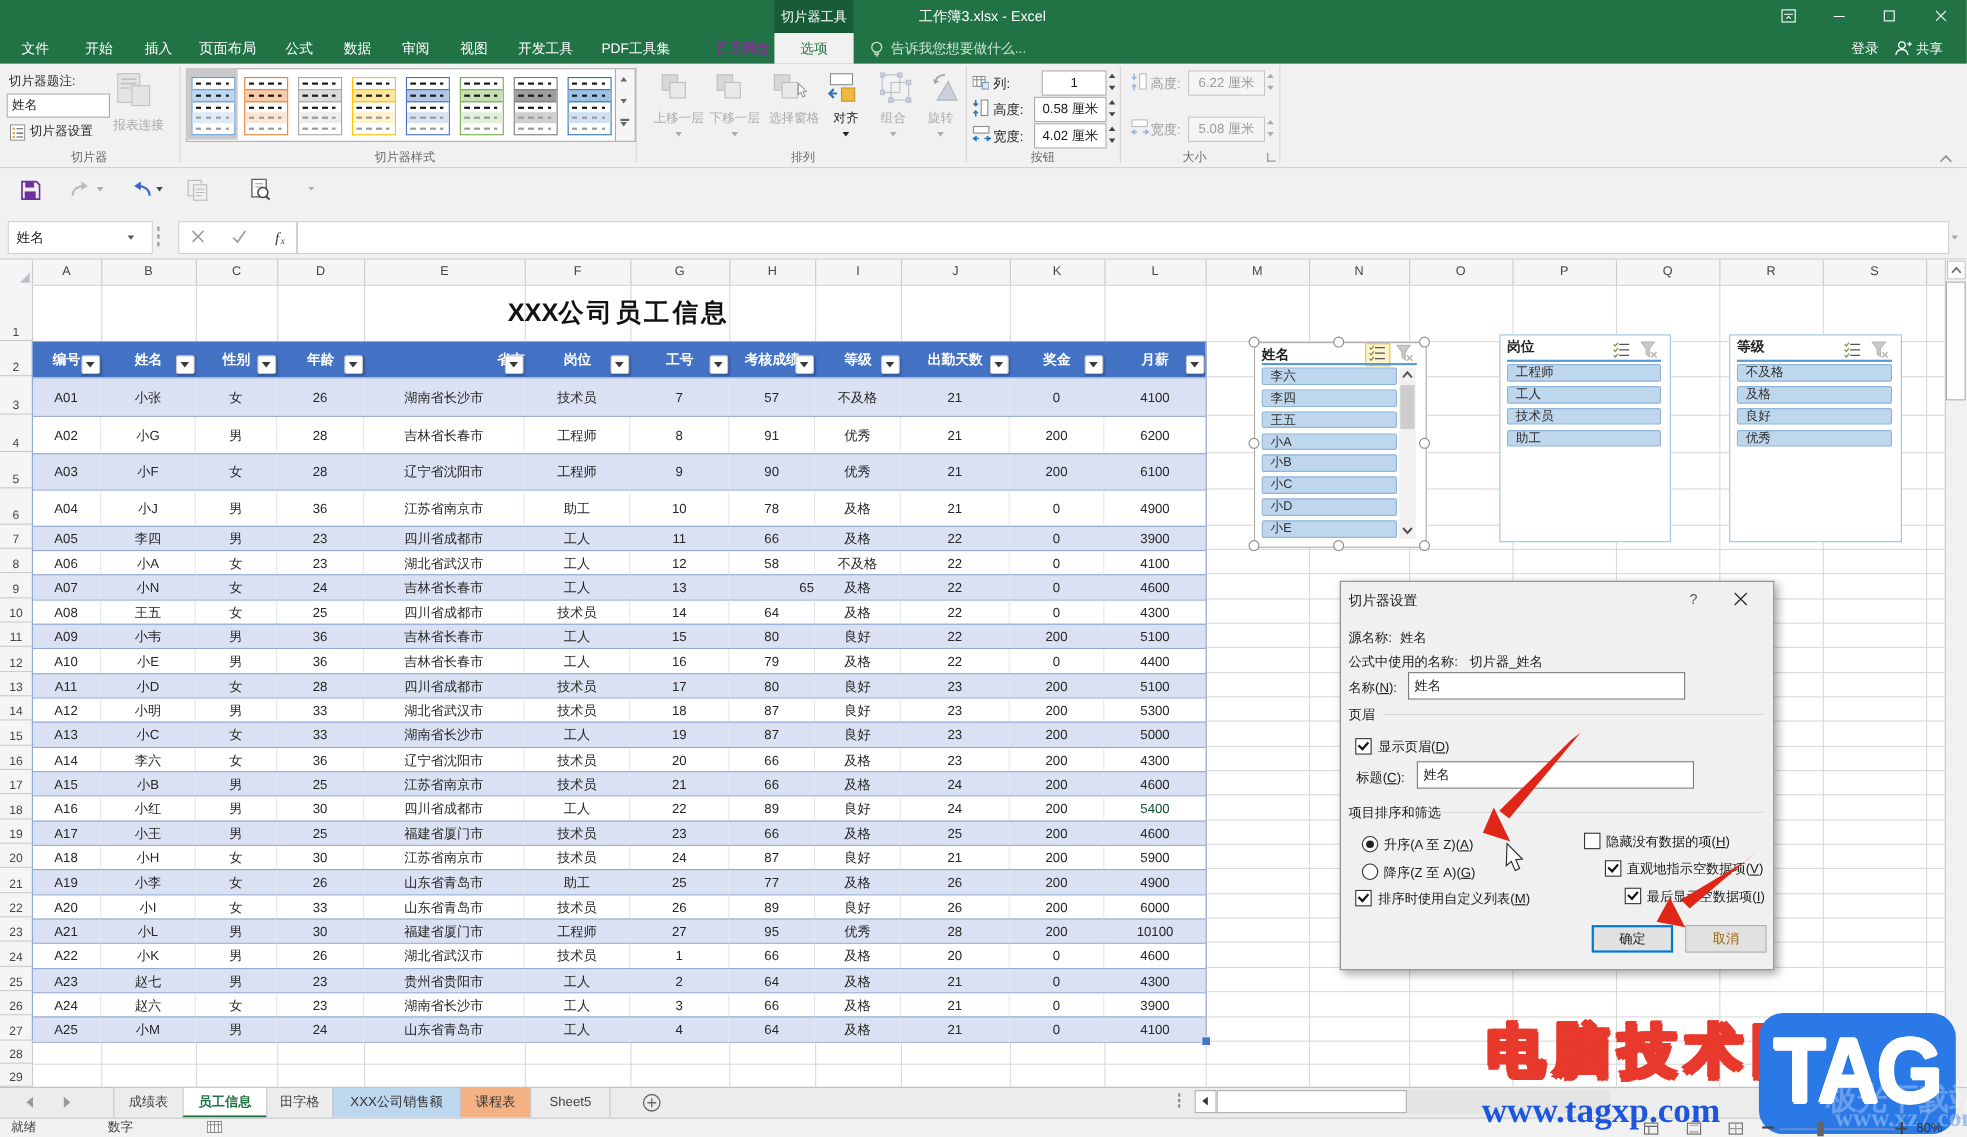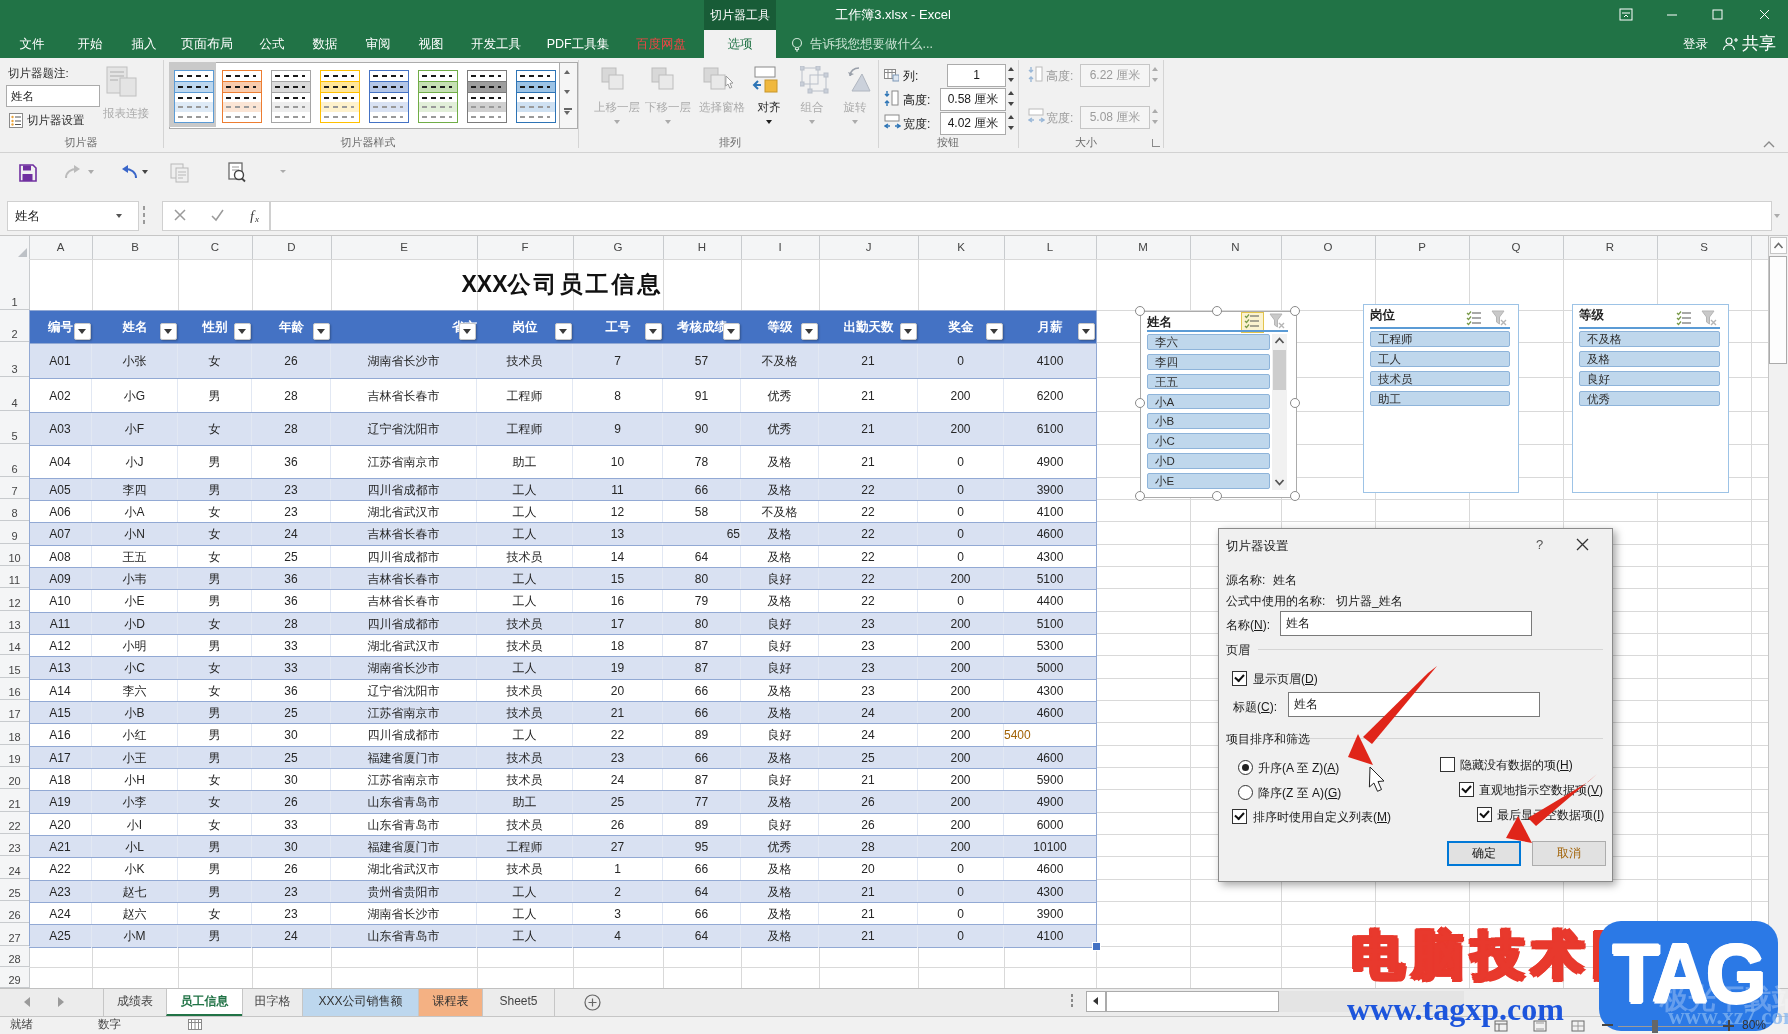--- a/index.html
+++ b/index.html
@@ -29,38 +29,38 @@
 <div class="a" style="left:6px;top:30px;width:52px;height:28px;color:#fff;font-size:12.5px;text-align:center;line-height:28px">文件</div>
 <div class="a" style="left:64px;top:30px;width:52px;height:28px;color:#fff;font-size:12.5px;text-align:center;line-height:28px">开始</div>
 <div class="a" style="left:118px;top:30px;width:52px;height:28px;color:#fff;font-size:12.5px;text-align:center;line-height:28px">插入</div>
 <div class="a" style="left:172px;top:30px;width:70px;height:28px;color:#fff;font-size:13px;text-align:center;line-height:28px">页面布局</div>
 <div class="a" style="left:246px;top:30px;width:52px;height:28px;color:#fff;font-size:12.5px;text-align:center;line-height:28px">公式</div>
 <div class="a" style="left:299px;top:30px;width:52px;height:28px;color:#fff;font-size:12.5px;text-align:center;line-height:28px">数据</div>
 <div class="a" style="left:352px;top:30px;width:52px;height:28px;color:#fff;font-size:12.5px;text-align:center;line-height:28px">审阅</div>
 <div class="a" style="left:405px;top:30px;width:52px;height:28px;color:#fff;font-size:12.5px;text-align:center;line-height:28px">视图</div>
 <div class="a" style="left:458px;top:30px;width:76px;height:28px;color:#fff;font-size:12.5px;text-align:center;line-height:28px">开发工具</div>
 <div class="a" style="left:536px;top:30px;width:84px;height:28px;color:#fff;font-size:12.5px;text-align:center;line-height:28px">PDF工具集</div>
-<div class="a" style="left:622px;top:30px;width:78px;height:28px;color:#ef4444;font-size:12.5px;text-align:center;line-height:28px">百度网盘</div>
+<div class="a" style="left:622px;top:30px;width:78px;height:28px;color:#a21caf;font-size:12.5px;text-align:right;line-height:28px">百度网盘</div>
 <div class="a" style="left:704px;top:30px;width:72px;height:28px;background:#F1F1F1;color:#217346;font-size:12.5px;text-align:center;line-height:28px">选项</div>
 <svg class="a" style="left:789px;top:36px" width="16" height="17" viewBox="0 0 16 17">
 <g stroke="#C8E2D2" stroke-width="1.2" fill="none">
       <circle cx="8" cy="7" r="4.5"></circle>
       <path d="M6.5 11.5v2h3v-2M7 14.8h2"></path>
     </g>
   </svg>
 <div class="a" style="left:810px;top:30px;height:28px;color:#C8E2D2;font-size:12.5px;line-height:28px">告诉我您想要做什么...</div>
 <div class="a" style="left:1683px;top:30px;height:28px;color:#fff;font-size:12.5px;line-height:28px">登录</div>
 <svg class="a" style="left:1722px;top:36px" width="16" height="16" viewBox="0 0 16 16">
 <g stroke="#fff" stroke-width="1.2" fill="none">
       <circle cx="7" cy="5" r="3"></circle>
       <path d="M1.5 14c.5-3.5 2.5-5 5.5-5s5 1.5 5.5 5"></path>
       <path d="M12 4h4M14 2v4"></path>
     </g>
   </svg>
-<div class="a" style="left:1742px;top:30px;height:28px;color:#fff;font-size:17px;line-height:28px">共享</div>
+<div class="a" style="left:1742px;top:30px;height:28px;color:#fff;font-size:12px;line-height:28px">共享</div>
 <div class="a" style="left:0;top:58px;width:1788px;height:94px;background:#F1F1F1;border-bottom:1px solid #C9C9C9"></div>
 <div class="a" style="left:163px;top:60px;width:1px;height:88px;background:#D4D4D4"></div>
 <div class="a" style="left:578px;top:60px;width:1px;height:88px;background:#D4D4D4"></div>
 <div class="a" style="left:878px;top:60px;width:1px;height:88px;background:#D4D4D4"></div>
 <div class="a" style="left:1018px;top:60px;width:1px;height:88px;background:#D4D4D4"></div>
 <div class="a" style="left:1163px;top:60px;width:1px;height:88px;background:#D4D4D4"></div>
 <div class="a" style="left:8px;top:66px;font-size:11.5px;color:#2b2b2b">切片器题注:</div>
 <div class="a" style="left:6px;top:85px;width:88px;height:20px;background:#fff;border:1px solid #ABABAB;font-size:11.5px;color:#1a1a1a;line-height:20px;padding-left:4px">姓名</div>
 <svg class="a" style="left:9px;top:113px" width="14" height="15" viewBox="0 0 14 15">
 <rect x="0.5" y="0.5" width="13" height="14" fill="#fff" stroke="#8A8A8A"></rect>
@@ -721,21 +721,21 @@
 <div class="a" style="left:63px;top:0;width:86px;height:22.35px;border-right:1px solid #E2E8F3;font-size:12px;color:#262626;text-align:center;line-height:22.35px;box-sizing:border-box">小红</div>
 <div class="a" style="left:149px;top:0;width:74px;height:22.35px;border-right:1px solid #E2E8F3;font-size:12px;color:#262626;text-align:center;line-height:22.35px;box-sizing:border-box">男</div>
 <div class="a" style="left:223px;top:0;width:79px;height:22.35px;border-right:1px solid #E2E8F3;font-size:12px;color:#262626;text-align:center;line-height:22.35px;box-sizing:border-box">30</div>
 <div class="a" style="left:302px;top:0;width:146px;height:22.35px;border-right:1px solid #E2E8F3;font-size:12px;color:#262626;text-align:center;line-height:22.35px;box-sizing:border-box">四川省成都市</div>
 <div class="a" style="left:448px;top:0;width:96px;height:22.35px;border-right:1px solid #E2E8F3;font-size:12px;color:#262626;text-align:center;line-height:22.35px;box-sizing:border-box">工人</div>
 <div class="a" style="left:544px;top:0;width:90px;height:22.35px;border-right:1px solid #E2E8F3;font-size:12px;color:#262626;text-align:center;line-height:22.35px;box-sizing:border-box">22</div>
 <div class="a" style="left:634px;top:0;width:78px;height:22.35px;border-right:1px solid #E2E8F3;font-size:12px;color:#262626;text-align:center;line-height:22.35px;box-sizing:border-box">89</div>
 <div class="a" style="left:712px;top:0;width:78px;height:22.35px;border-right:1px solid #E2E8F3;font-size:12px;color:#262626;text-align:center;line-height:22.35px;box-sizing:border-box">良好</div>
 <div class="a" style="left:790px;top:0;width:99px;height:22.35px;border-right:1px solid #E2E8F3;font-size:12px;color:#262626;text-align:center;line-height:22.35px;box-sizing:border-box">24</div>
 <div class="a" style="left:889px;top:0;width:86px;height:22.35px;border-right:1px solid #E2E8F3;font-size:12px;color:#262626;text-align:center;line-height:22.35px;box-sizing:border-box">200</div>
-<div class="a" style="left:975px;top:0;width:92px;height:22.35px;font-size:12px;color:#a16207;text-align:left;line-height:22.35px;box-sizing:border-box">5400</div>
+<div class="a" style="left:975px;top:0;width:92px;height:22.35px;font-size:12px;color:#14532d;text-align:center;line-height:22.35px;box-sizing:border-box">5400</div>
 </div>
 <div style="position:relative;height:22.35px;background:#D9E1F2;border-top:1px solid #92A9D4;box-sizing:border-box">
 <div class="a" style="left:0px;top:0;width:63px;height:22.35px;border-right:1px solid #E2E8F3;font-size:12px;color:#262626;text-align:center;line-height:22.35px;box-sizing:border-box">A17</div>
 <div class="a" style="left:63px;top:0;width:86px;height:22.35px;border-right:1px solid #E2E8F3;font-size:12px;color:#262626;text-align:center;line-height:22.35px;box-sizing:border-box">小王</div>
 <div class="a" style="left:149px;top:0;width:74px;height:22.35px;border-right:1px solid #E2E8F3;font-size:12px;color:#262626;text-align:center;line-height:22.35px;box-sizing:border-box">男</div>
 <div class="a" style="left:223px;top:0;width:79px;height:22.35px;border-right:1px solid #E2E8F3;font-size:12px;color:#262626;text-align:center;line-height:22.35px;box-sizing:border-box">25</div>
 <div class="a" style="left:302px;top:0;width:146px;height:22.35px;border-right:1px solid #E2E8F3;font-size:12px;color:#262626;text-align:center;line-height:22.35px;box-sizing:border-box">福建省厦门市</div>
 <div class="a" style="left:448px;top:0;width:96px;height:22.35px;border-right:1px solid #E2E8F3;font-size:12px;color:#262626;text-align:center;line-height:22.35px;box-sizing:border-box">技术员</div>
 <div class="a" style="left:544px;top:0;width:90px;height:22.35px;border-right:1px solid #E2E8F3;font-size:12px;color:#262626;text-align:center;line-height:22.35px;box-sizing:border-box">23</div>
 <div class="a" style="left:634px;top:0;width:78px;height:22.35px;border-right:1px solid #E2E8F3;font-size:12px;color:#262626;text-align:center;line-height:22.35px;box-sizing:border-box">66</div>

